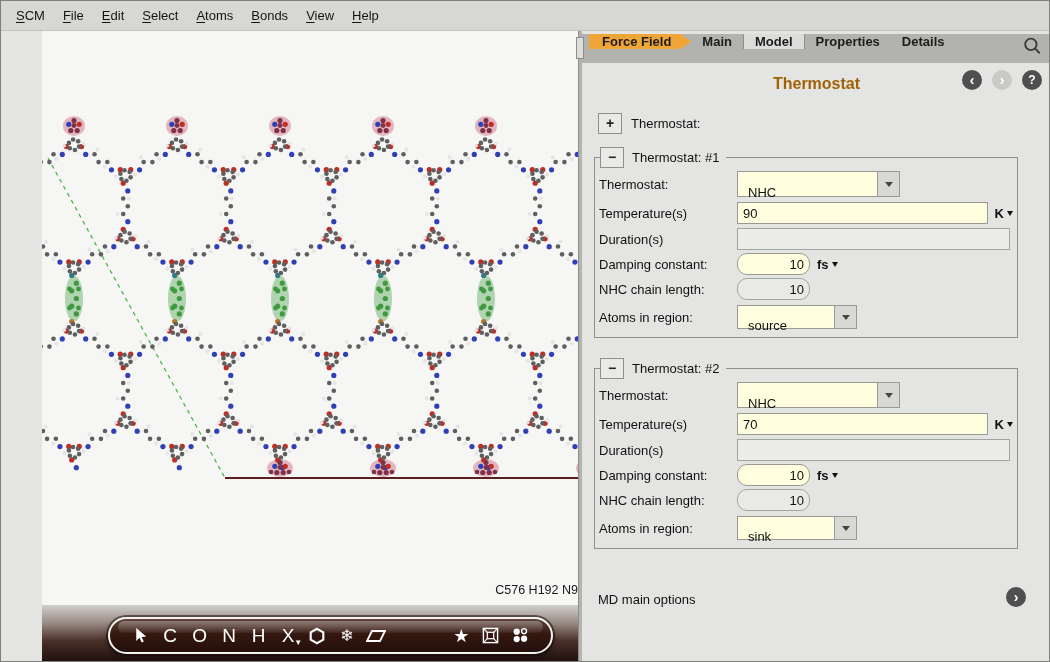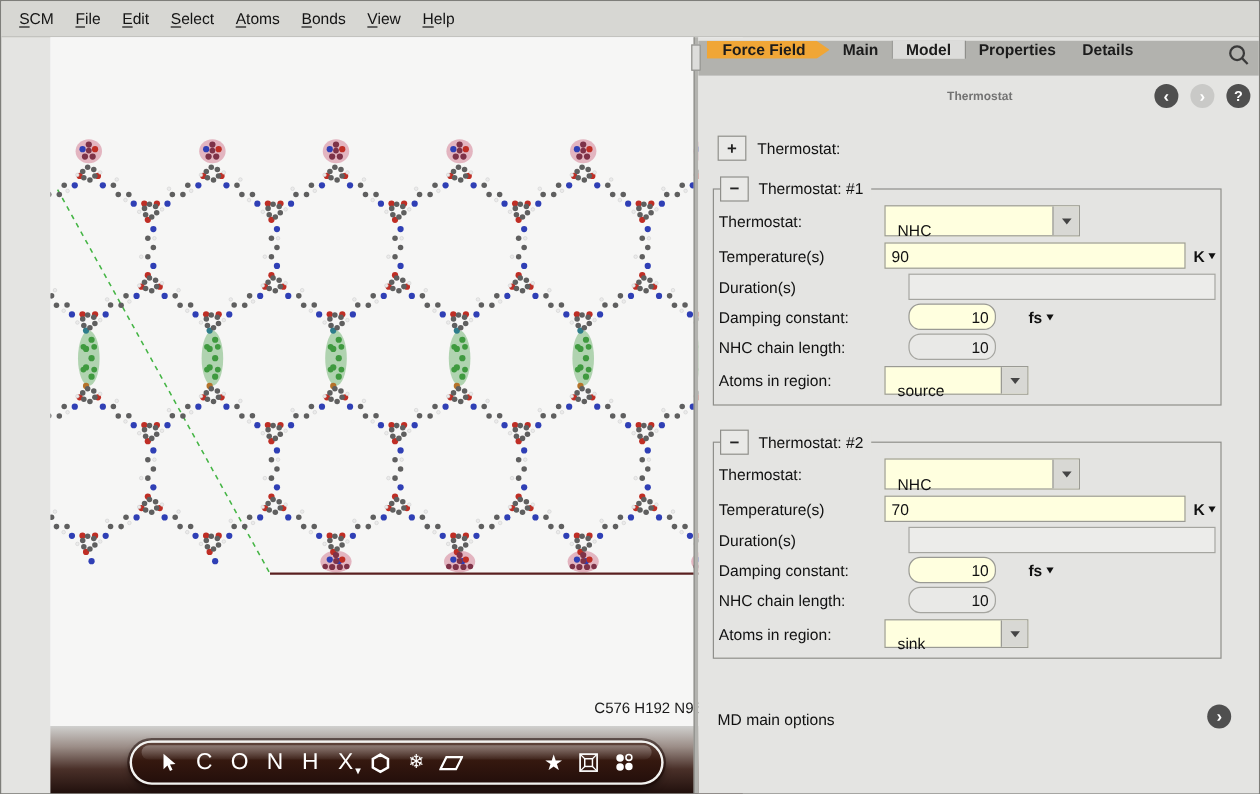--- a/index.html
+++ b/index.html
@@ -30,38 +30,38 @@
   #splitter-handle{position:absolute;left:575px;top:36px;width:8px;height:22px;background:#dddddb;border:1px solid #8e8e8a;z-index:5;}
 
   
   #panel{position:absolute;left:581px;top:30px;width:469px;height:632px;background:#e4e4e2;}
   #tabbar{position:absolute;left:0;top:3px;width:469px;height:29px;background:#b2b2ae;display:flex;align-items:flex-start;}
   .tab{display:flex;align-items:center;padding:0 11px;font-size:13px;font-weight:bold;color:#1c1c1c;cursor:pointer;}
   .tab.flag{background:#f0a636;padding:0 20px 0 13px;margin-left:7px;clip-path:polygon(0 0,calc(100% - 11px) 0,100% 50%,calc(100% - 11px) 100%,0 100%);}
   .tab.sel{background:#dcdcda;border-left:1px solid #8e8e8a;border-right:1px solid #8e8e8a;}
   #search-btn{position:absolute;right:8px;top:4px;width:22px;height:22px;cursor:pointer;}
 
-  #panel-title{position:absolute;left:0;top:44px;width:100%;text-align:center;font-size:10px;font-weight:bold;color:#737373;}
+  #panel-title{position:absolute;left:0;top:44px;width:100%;text-align:center;font-size:16px;font-weight:bold;color:#a16207;}
   .cir{position:absolute;width:20px;height:20px;border-radius:50%;border:none;color:#fff;font-size:14px;font-weight:bold;line-height:18px;text-align:center;padding:0;cursor:pointer;}
   .cir.dark{background:#4f4f4f;}
   .cir.lite{background:#c9c9c7;}
   #nav-back{left:380px;top:39px;}
   #nav-fwd{left:410px;top:39px;}
   #nav-help{left:440px;top:39px;font-size:12px;}
 
   .sqbtn{width:24px;height:21px;background:#e9e9e7;border:1px solid #8f8f8b;font-size:14px;font-weight:bold;color:#222;line-height:17px;text-align:center;padding:0;cursor:pointer;}
   #add-row{position:absolute;left:16px;top:82px;display:flex;align-items:center;gap:9px;}
   #add-row .albl{font-size:13px;color:#111;}
 
   .group{position:absolute;left:12px;width:424px;height:181px;border:1px solid #8f8f8b;padding:12px 4px 0 4px;}
   #group1{top:126px;} #group2{top:337px;}
   .legend{position:absolute;left:5px;top:-11px;display:flex;align-items:center;gap:8px;background:#e4e4e2;padding-right:7px;}
   .gtitle{font-size:13px;color:#111;}
   .row{display:flex;align-items:center;margin-bottom:3px;}
-  .row.h28{height:28px;} .row.h24{height:24px;} .row.h22{height:22px;gap:20px;}
+  .row.h28{height:28px;} .row.h24{height:24px;} .row.h22{height:22px;}
   .lbl{width:138px;font-size:13px;color:#111;flex:none;}
   .inp{height:22px;border:1px solid #9a9a94;background:#ffffdf;font-size:13px;color:#111;padding:0 5px;}
   .inp.dim{background:#ececea;border-color:#a5a5a0;}
   .inp.gray{background:#e9e9e7;border-color:#a5a5a0;}
   .inp.num{text-align:right;}
   .w-temp{width:255px;} .w-dur{width:273px;} .w-sm{width:73px;border-radius:10px;}
   .combo{display:flex;height:26px;border:1px solid #9a9a94;background:#ffffdf;align-items:stretch;cursor:pointer;}
   .combo-val{display:flex;align-items:center;padding:0 10px;font-size:13px;color:#111;flex:1;margin-top:16px;}
   .combo-btn{width:22px;background:#d8d8d4;border-left:1px solid #9a9a94;display:flex;align-items:center;justify-content:center;}
   .combo.w-lg{width:163px;} .combo.w-sm2{width:120px;height:24px;}

